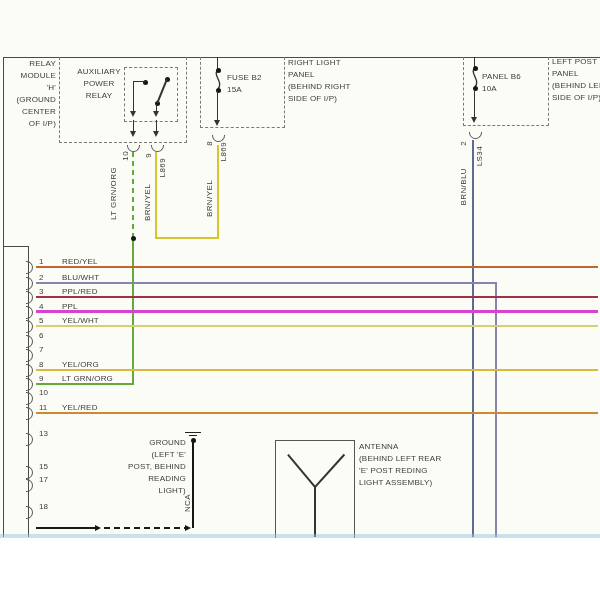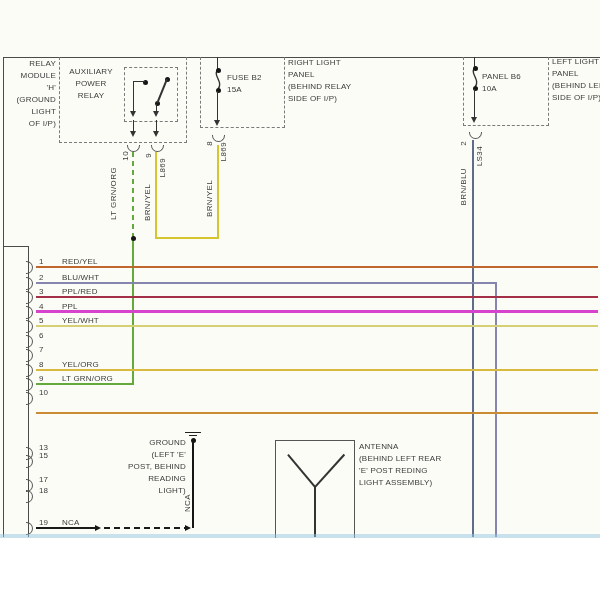--- a/index.html
+++ b/index.html
@@ -48,44 +48,44 @@
   <div class="dbox" style="left:59px;top:57px;width:126px;height:85px;"></div>
   <div class="dbox" style="left:124px;top:67px;width:52px;height:53px;border-top:1px dashed #7a7a7a;"></div>
   <div class="dbox" style="left:200px;top:57px;width:83px;height:70px;"></div>
   <div class="dbox" style="left:463px;top:57px;width:84px;height:68px;"></div>
 
   <div class="txt r" style="left:6px;top:58px;width:50px;">
     <div>RELAY</div>
       <div>MODULE</div>
     <div>'H'</div>
       <div>(GROUND</div>
-    <div>LIGHT</div>
+    <div>CENTER</div>
       <div>OF I/P)</div>
   </div>
-  <div class="txt c" style="left:68px;top:66px;width:46px;">
+  <div class="txt c" style="left:76px;top:66px;width:46px;">
     <div>AUXILIARY</div>
       <div>POWER</div>
     <div>RELAY</div>
   </div>
   <div class="txt" style="left:227px;top:72px;">
     <div>FUSE B2</div>
       <div>15A</div>
   </div>
   <div class="txt" style="left:288px;top:57px;">
     <div>RIGHT LIGHT</div>
       <div>PANEL</div>
-    <div>(BEHIND RELAY</div>
+    <div>(BEHIND RIGHT</div>
       <div>SIDE OF I/P)</div>
   </div>
   <div class="txt" style="left:482px;top:71px;">
     <div>PANEL B6</div>
       <div>10A</div>
   </div>
   <div class="txt" style="left:552px;top:56px;width:48px;overflow:hidden;">
-    <div>LEFT LIGHT</div>
+    <div>LEFT POST</div>
       <div>PANEL</div>
     <div>(BEHIND LEFT</div>
       <div>SIDE OF I/P)</div>
   </div>
   <div class="txt" style="left:359px;top:441px;">
     <div>ANTENNA</div>
       <div>(BEHIND LEFT REAR</div>
     <div>'E' POST REDING</div>
       <div>LIGHT ASSEMBLY)</div>
   </div>
@@ -225,41 +225,41 @@
       <div class="pin-row" style="top: 374px;">
         <span class="parc"></span>
         <span class="pnum">9</span>
         <span class="plab">LT GRN/ORG</span>
       </div>
       <div class="pin-row" style="top: 388px;">
         <span class="parc"></span>
         <span class="pnum">10</span>
         <span class="plab"></span>
       </div>
-      <div class="pin-row" style="top: 443px;">
+      <div class="pin-row" style="top: 403px;">
+        <span class="parc"></span>
+        <span class="pnum">11</span>
+        <span class="plab">YEL/RED</span>
+      </div>
+      <div class="pin-row" style="top: 429px;">
         <span class="parc"></span>
         <span class="pnum">13</span>
         <span class="plab"></span>
       </div>
-      <div class="pin-row" style="top: 451px;">
+      <div class="pin-row" style="top: 462px;">
         <span class="parc"></span>
         <span class="pnum">15</span>
         <span class="plab"></span>
       </div>
       <div class="pin-row" style="top: 475px;">
         <span class="parc"></span>
         <span class="pnum">17</span>
         <span class="plab"></span>
       </div>
-      <div class="pin-row" style="top: 486px; text-decoration: underline;">
+      <div class="pin-row" style="top: 502px; text-decoration: underline;">
         <span class="parc"></span>
         <span class="pnum">18</span>
         <span class="plab"></span>
-      </div>
-      <div class="pin-row" style="top: 518px;">
-        <span class="parc"></span>
-        <span class="pnum">19</span>
-        <span class="plab">NCA</span>
       </div>
     </div>
 
   <div id="bottom-band"></div>
 </div>
 
 </body></html>

